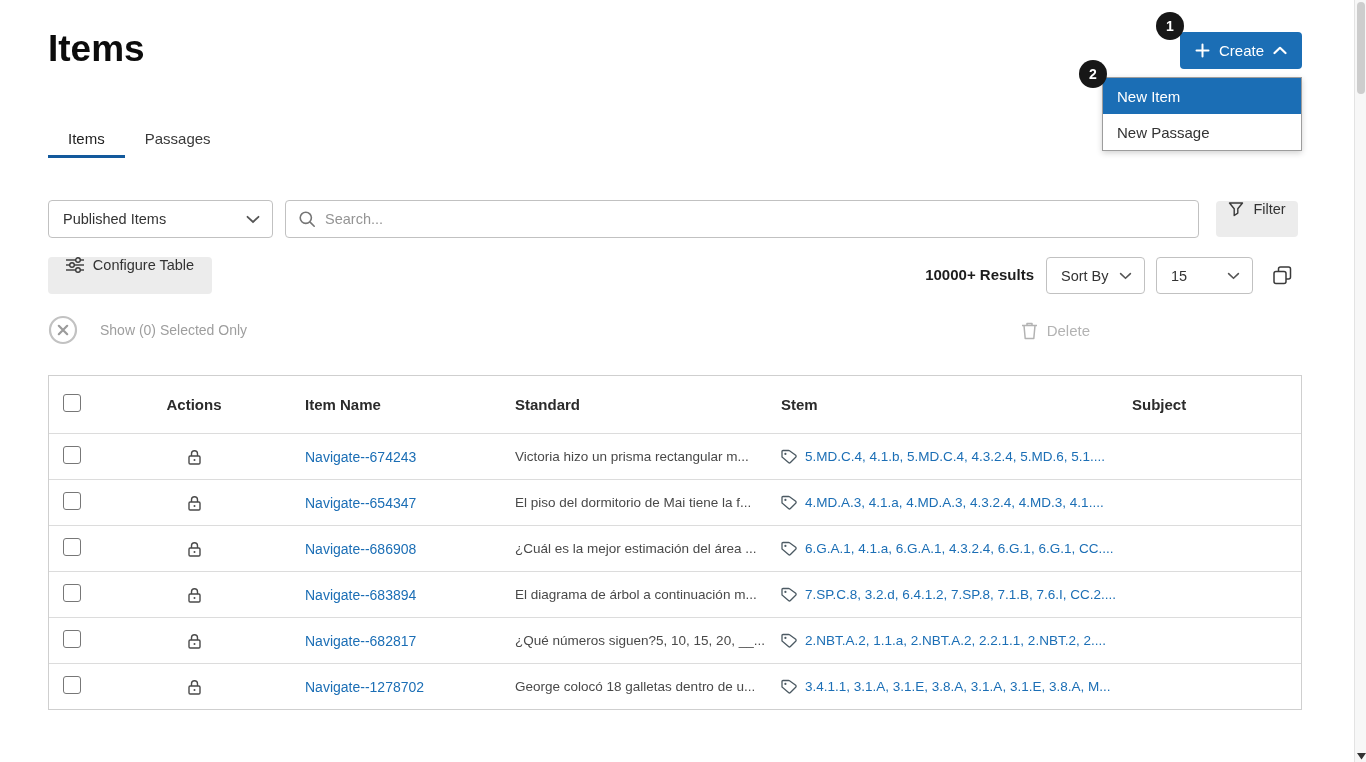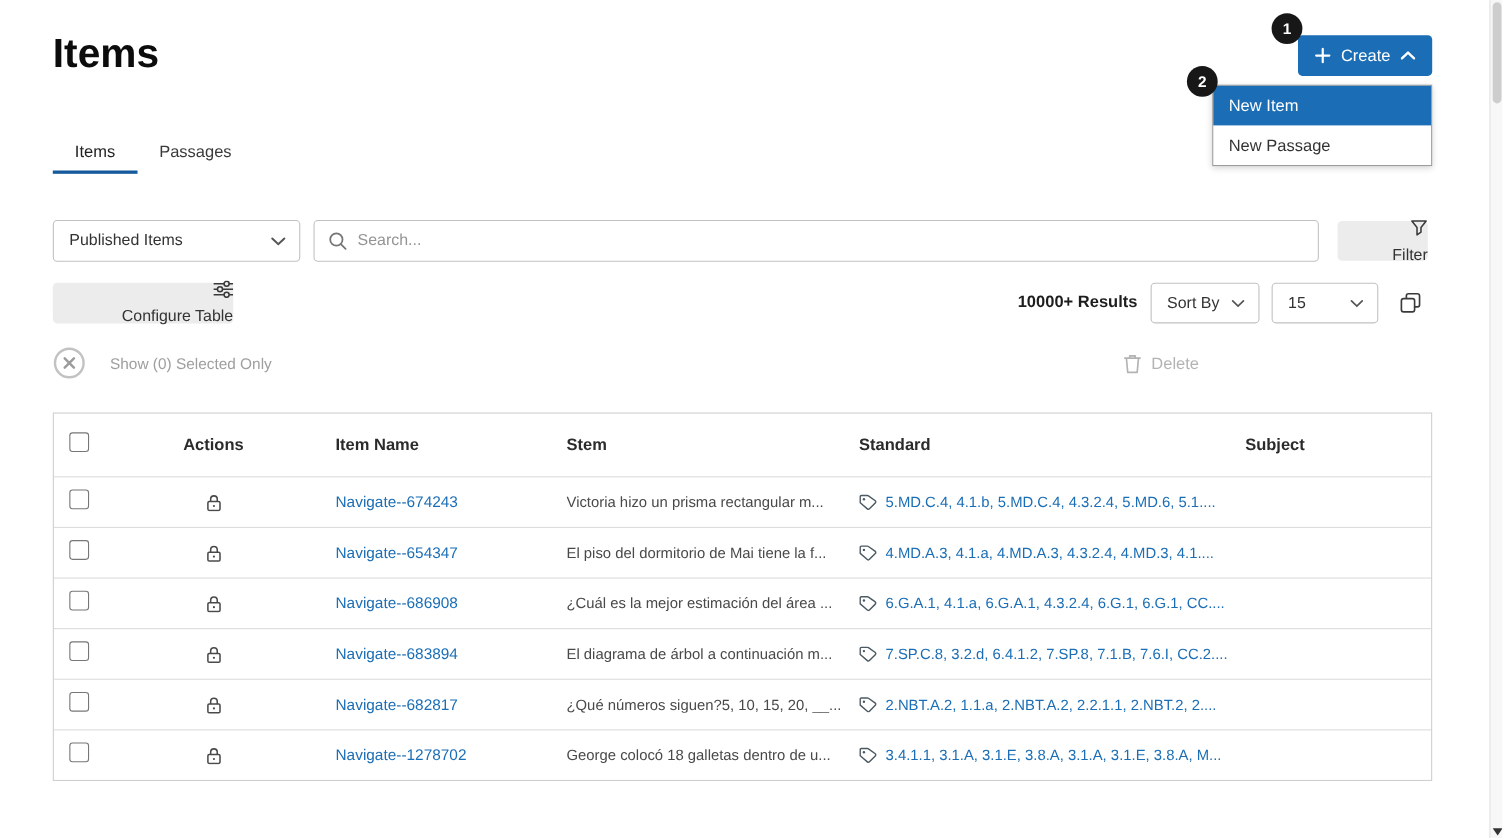--- a/index.html
+++ b/index.html
@@ -34,21 +34,21 @@
   .sel-published{left:48px;top:200px;width:225px;}
   .sel-sort{left:1046px;top:257px;width:99px;height:37px;}
   .sel-size{left:1156px;top:257px;width:97px;height:37px;}
 
   .search-box{position:absolute;left:285px;top:200px;width:914px;height:38px;border:1px solid #c1c1c1;
     border-radius:4px;display:flex;align-items:center;padding:0 12px;gap:9px;background:#fff;}
   .search-box input{border:none;outline:none;flex:1;font-size:14.5px;color:#333;font-family:inherit;background:transparent;}
   .search-box input::placeholder{color:#949494;}
 
   .btn-gray{position:absolute;background:#ececec;border:none;border-radius:4px;display:flex;
-    align-items:flex-end;justify-content:center;gap:9px;font-size:14.5px;color:#333;cursor:pointer;font-family:inherit;flex-direction:column;}
+    align-items:flex-start;justify-content:center;gap:9px;font-size:14.5px;color:#333;cursor:pointer;font-family:inherit;}
   .btn-filter{left:1216px;top:201px;width:82px;height:36px;}
   .btn-configure{left:48px;top:257px;width:164px;height:37px;}
   .btn-create-assessment{left:1114px;top:312px;width:188px;height:36px;color:#b3b3b3;}
 
   .results{position:absolute;top:266px;right:332px;font-size:15px;font-weight:700;color:#1d1d1d;}
 
   .btn-copy{position:absolute;left:1263px;top:257px;width:39px;height:37px;background:transparent;
     border:none;display:flex;align-items:center;justify-content:center;cursor:pointer;}
 
   .clear-btn{position:absolute;left:48px;top:315px;width:30px;height:30px;background:none;border:none;
@@ -200,22 +200,22 @@
     </span>
     <span>Delete</span>
   </button>
 
 
   <div class="items-table">
     <div class="tr head">
       <div class="td c1"><span class="cb"></span></div>
       <div class="td c2 th">Actions</div>
       <div class="td c3 th">Item Name</div>
+      <div class="td c5 th">Standard</div>
       <div class="td c4 th">Stem</div>
-      <div class="td c5 th">Standard</div>
       <div class="td c6 th">Subject</div>
     </div>
 
     <div class="tr">
       <div class="td c1"><span class="cb"></span></div>
       <div class="td c2">
           <span class="icon">
             <svg width="13" height="16" viewBox="0 0 13 16">
               <rect x="1" y="7" width="11" height="8" rx="1.2" fill="none" stroke="#4a4a4a" stroke-width="1.4"></rect>
               <path d="M3.5 7V4.8a3 3 0 0 1 6 0V7" fill="none" stroke="#4a4a4a" stroke-width="1.4"></path>

